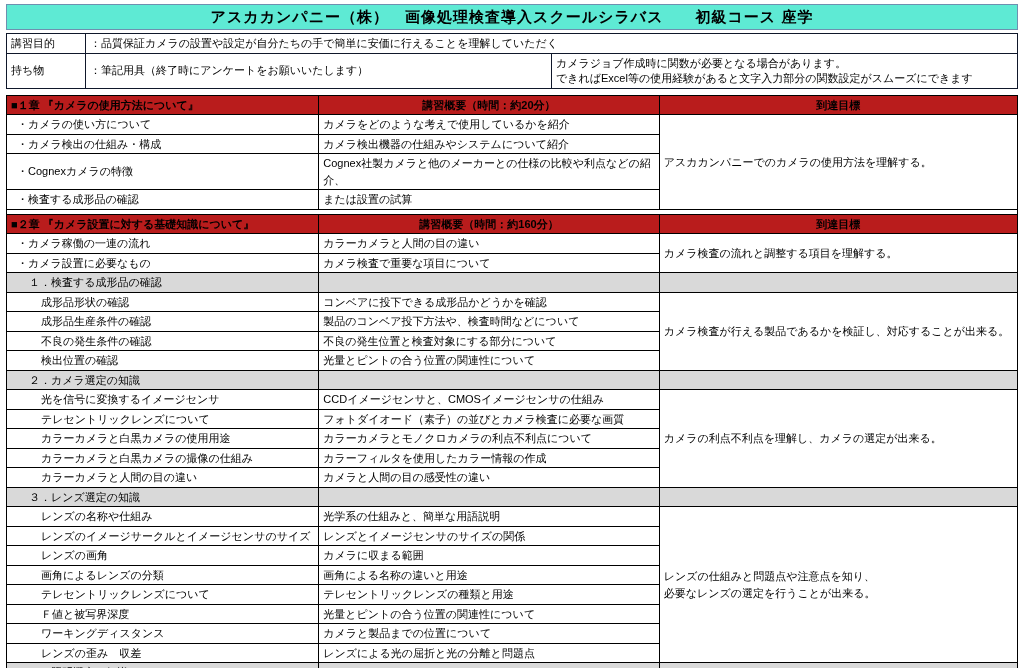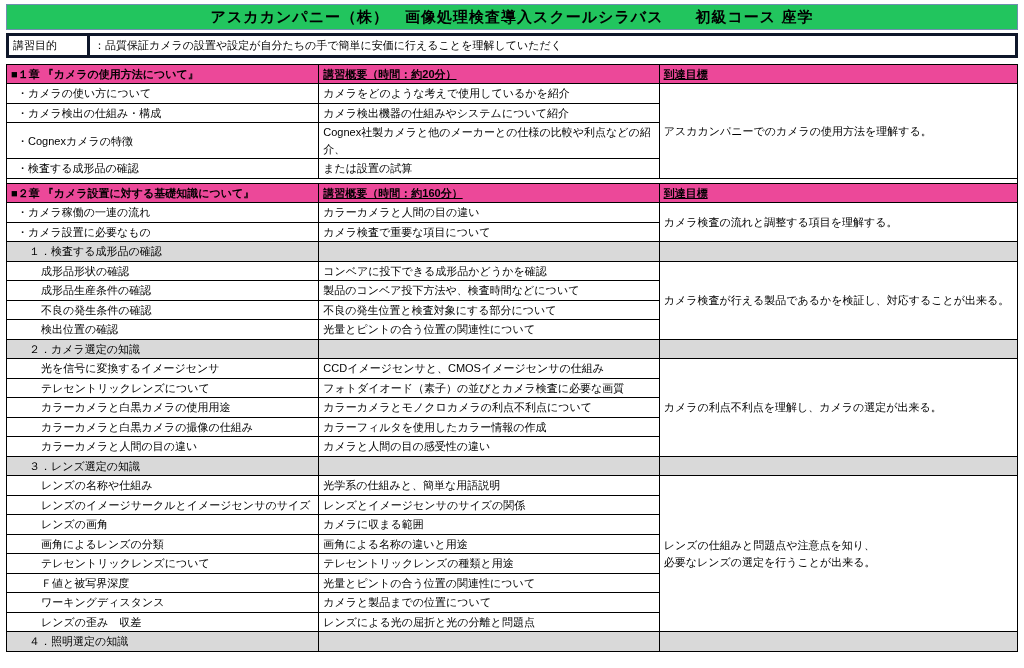--- a/index.html
+++ b/index.html
@@ -15,41 +15,41 @@
   .page {
     width: 1024px;
     height: 668px;
     box-sizing: border-box;
     padding: 4px 6px 0 6px;
     background: #ffffff;
     position: relative;
   }
   
   .title-bar {
-    background: #22c55e;
+    background: #5eead4;
     border: 1px solid #6f8faf;
     height: 24px;
     display: flex;
     align-items: center;
     justify-content: center;
     font-size: 15px;
     font-weight: bold;
     letter-spacing: 1px;
   }
   
   table {
     border-collapse: collapse;
     width: 100%;
     table-layout: fixed;
   }
   .meta-table {
     margin-top: 3px;
   }
   .meta-table td {
-    border: 3px solid #0f172a;
+    border: 1px solid #0f172a;
     padding: 2px 4px;
     vertical-align: middle;
     font-size: 11px;
     line-height: 1.35;
   }
   .meta-label {
     width: 70px;
     text-align: left;
     white-space: nowrap;
   }
@@ -70,30 +70,29 @@
     font-size: 11px;
     line-height: 1.5;
     height: 16px;
     vertical-align: middle;
   }
   .col-a { width: 312px; }
   .col-b { width: 340px; }
   .col-c { width: 358px; }
 
   .chapter-head td {
-    background: #ec4899;
+    background: #b91c1c;
     font-weight: bold;
   }
   .chapter-head .ch-title {
     font-weight: bold;
   }
   .col-head {
-    text-align: left;
-    font-weight: bold;
-    text-decoration: underline;
+    text-align: center;
+    font-weight: bold;
   }
   .section-row td {
     background: #d9d9d9;
   }
   .indent1 { padding-left: 10px !important; }
   .indent2 { padding-left: 22px !important; }
   .indent3 { padding-left: 34px !important; }
   .goal-cell {
     vertical-align: middle;
   }
@@ -108,20 +107,28 @@
 
 <div class="page">
 
   <div class="title-bar">アスカカンパニー（株）　画像処理検査導入スクールシラバス　　初級コース 座学</div>
 
   <table class="meta-table">
     <tbody>
         <tr>
       <td class="meta-label">講習目的</td>
       <td colspan="2">：品質保証カメラの設置や設定が自分たちの手で簡単に安価に行えることを理解していただく</td>
+    </tr>
+    <tr>
+      <td class="meta-label">持ち物</td>
+      <td class="meta-wide">：筆記用具（終了時にアンケートをお願いいたします）</td>
+      <td class="meta-note">
+        <div>カメラジョブ作成時に関数が必要となる場合があります。</div>
+        <div>できればExcel等の使用経験があると文字入力部分の関数設定がスムーズにできます</div>
+      </td>
     </tr>
   </tbody>
     </table>
 
   <table class="syl-table" id="syllabus-body">
     <colgroup>
       <col class="col-a">
       <col class="col-b">
       <col class="col-c">
     </colgroup>

